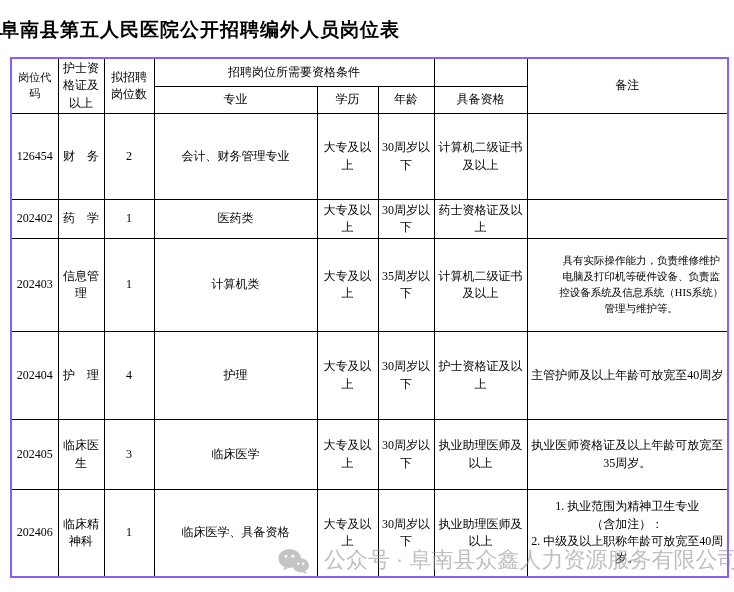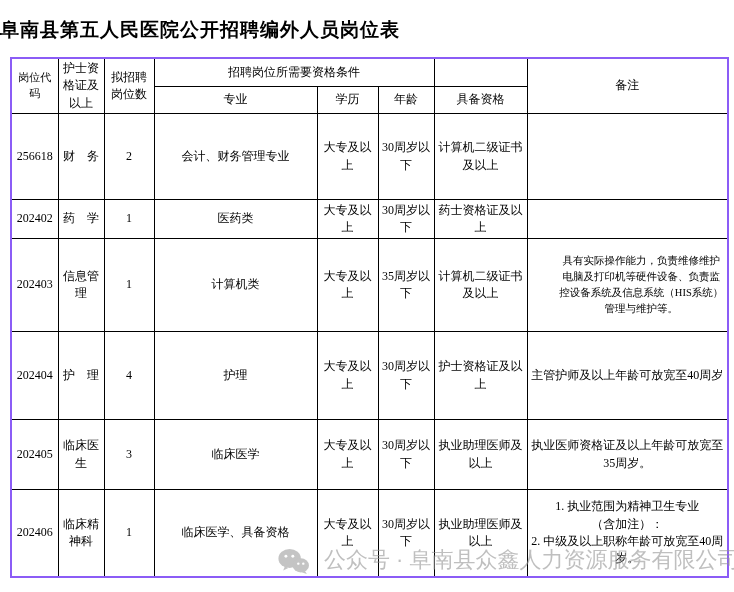--- a/index.html
+++ b/index.html
@@ -68,21 +68,21 @@
       <th rowspan="2">备注</th>
     </tr>
     <tr class="hr2">
       <th>专业</th>
       <th>学历</th>
       <th>年龄</th>
       <th>具备资格</th>
     </tr>
 
     <tr class="r1">
-      <td>256618</td>
+      <td>126454</td>
       <td>财　务</td>
       <td>2</td>
       <td>会计、财务管理专业</td>
       <td>大专及以上</td>
       <td>30周岁以下</td>
       <td>计算机二级证书及以上</td>
       <td class="notes"></td>
     </tr>
 
     <tr class="r2">

